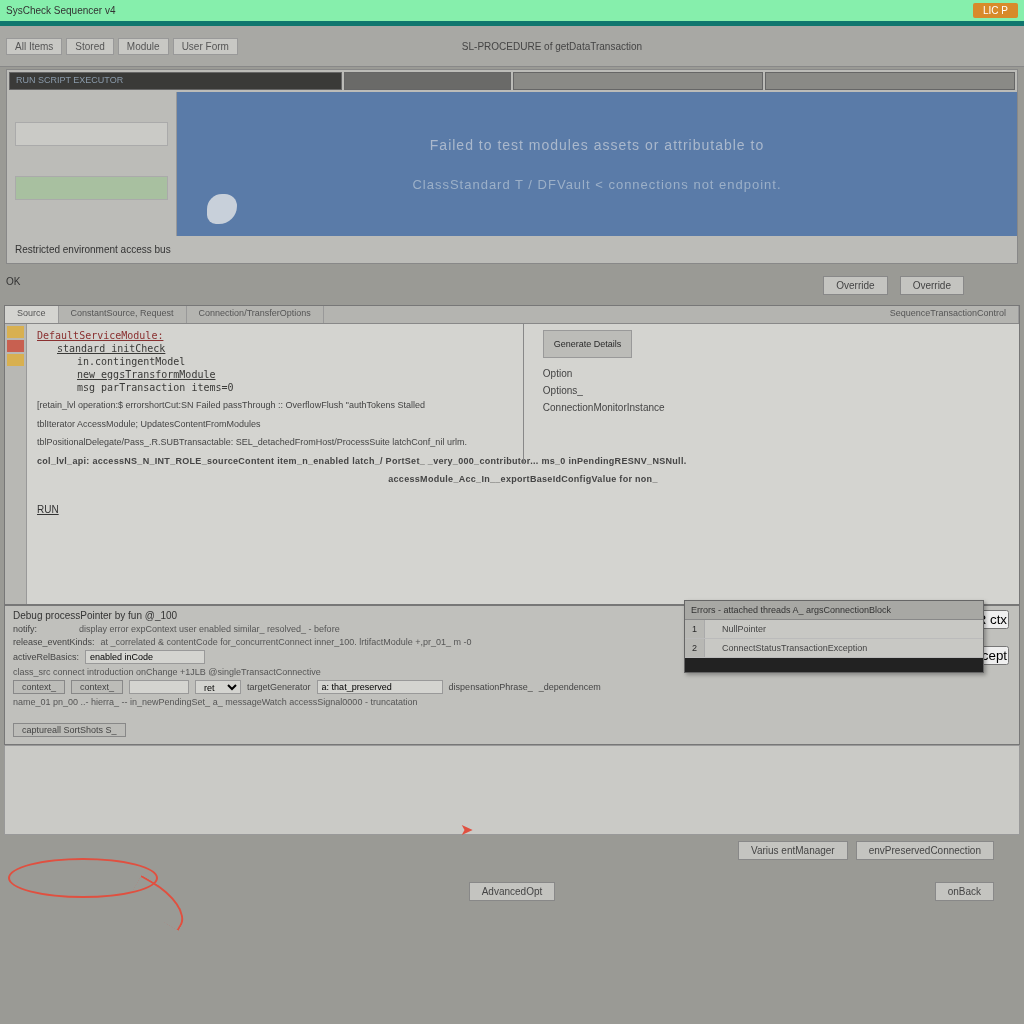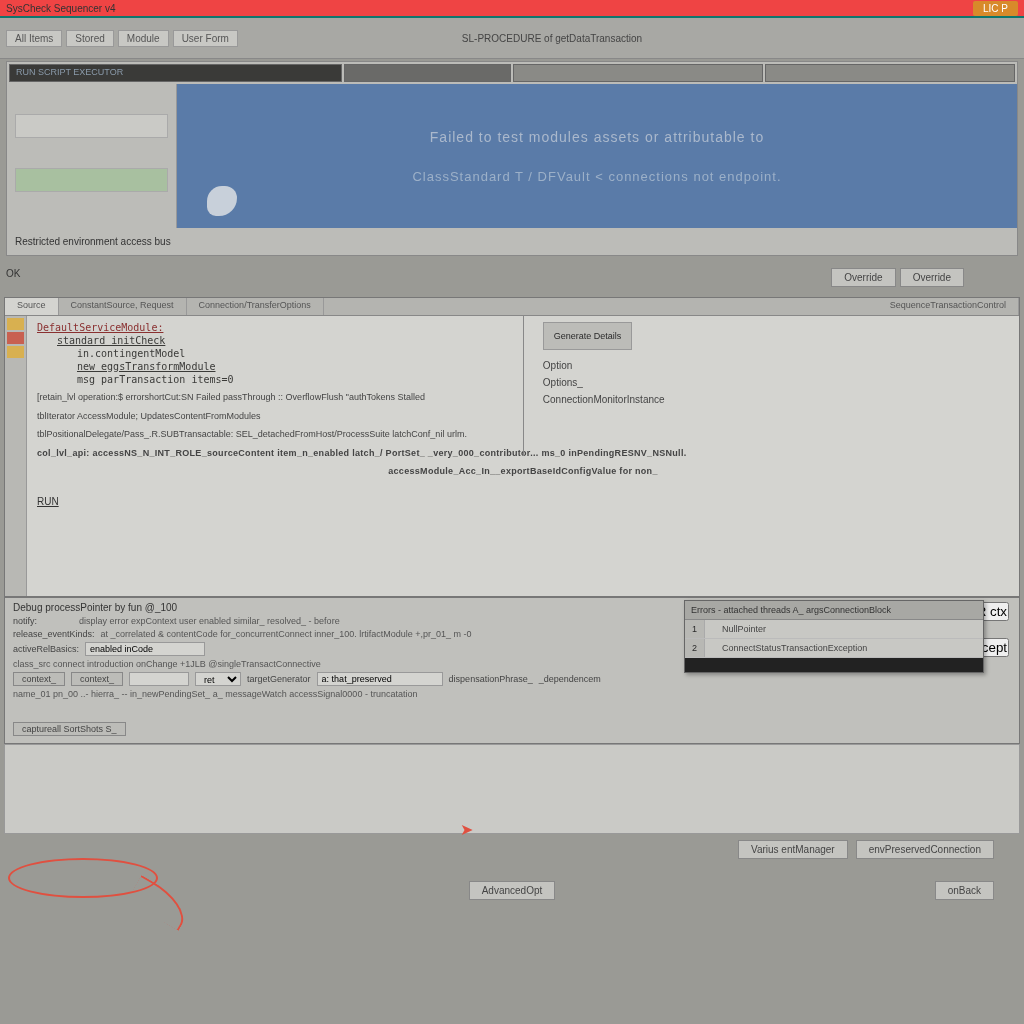--- a/index.html
+++ b/index.html
@@ -1,19 +1,19 @@
 <!DOCTYPE html>
 <html><head>
 <meta charset="utf-8">
 <style>
 * { box-sizing: border-box; margin: 0; padding: 0; }
 body { width: 1024px; height: 1024px; background: #9a9a95; font-family: Arial, sans-serif; font-size: 10px; color: #2a2a2a; overflow: hidden; position: relative; }
 
 
-.topbar { height: 18px; background: #ef4444; border-bottom: 2px solid #0f766e; display: flex; align-items: center; padding: 0 6px; }
+.topbar { height: 26px; background: #86efac; border-bottom: 5px solid #0f766e; display: flex; align-items: center; padding: 0 6px; }
 .topbar .title { flex: 1; font-size: 10px; color: #333; }
 .topbar .badge { background: #d88a2a; color: #fff; padding: 2px 10px; font-size: 10px; border-radius: 2px; }
 
 
 .tabrow { height: 32px; display: flex; gap: 4px; padding: 20px 6px; background: #a8a8a4; border-bottom: 1px solid #888; align-items: center; }
 .tabrow .tab { background: #c8c8c4; border: 1px solid #999; padding: 2px 8px; font-size: 10px; color: #555; }
 .tabrow .heading { margin-left: 220px; font-size: 10px; color: #444; }
 
 
 .win1 { margin: 2px 6px; border: 1px solid #888; background: #bcbcb8; }
@@ -28,21 +28,21 @@
 .win1-sidebar .sbitem.green { background: #a8c0a0; }
 .win1-banner { flex: 1; background: #5a7ba8; display: flex; flex-direction: column; justify-content: center; align-items: center; gap: 24px; position: relative; }
 .win1-banner .ico { position: absolute; left: 30px; bottom: 12px; width: 30px; height: 30px; background: #c8d0da; border-radius: 50% 40% 60% 30%; }
 .win1-banner .bl1 { color: #aab8cc; font-size: 14px; letter-spacing: 1px; }
 .win1-banner .bl2 { color: #9cb0c8; font-size: 13px; letter-spacing: 1px; }
 .win1-footer { padding: 8px; color: #333; font-size: 10px; }
 
 
 .row-lbl { display: flex; justify-content: space-between; padding: 10px 60px 6px 6px; }
 .row-lbl .lbl { font-size: 10px; color: #333; }
-.row-lbl .btns { display: flex; gap: 4px; }
+.row-lbl .btns { display: flex; gap: 12px; }
 .row-lbl button, .ftrbtns button, .lowfooter button { background: #c4c4c0; border: 1px solid #888; padding: 3px 12px; font-size: 10px; color: #444; }
 
 
 .win2 { margin: 4px 4px 0 4px; border: 1px solid #777; background: #3b82f6; position: relative; }
 .win2-tabs { display: flex; height: 18px; background: #b4b4b0; border-bottom: 1px solid #888; font-size: 9px; }
 .win2-tabs .t { padding: 2px 12px; border-right: 1px solid #999; color: #555; }
 .win2-tabs .t.active { background: #d4d4d0; }
 .win2-tabs .spacer { flex: 1; }
 .win2-content { display: flex; height: 280px; }
 .win2-gutter { width: 22px; background: #b8b8b4; border-right: 1px solid #999; }
@@ -218,21 +218,21 @@
     <input type="text" style="width: 60px;" value="">
     <select><option>ret_</option></select>
     <span>targetGenerator</span>
     <input type="text" style="width: 126px;" value="a: that_preserved">
     <span>dispensationPhrase_</span>
     <span>_dependencem</span>
   </div>
   <div class="win3-row">
       <span class="rest">name_01  pn_00   ..-   hierra_  -- in_newPendingSet_ a_ messageWatch  accessSignal0000 - truncatation</span>
     </div>
-  <div class="win3-row" style="margin-top:23px">
+  <div class="win3-row" style="margin-top:16px">
     <span class="btn">captureall  SortShots S_</span>
   </div>
 </div>
 
 <div class="anno"></div>
 <div class="anno-tail"></div>
 <div class="anno-arrow">➤</div>
 
 <div class="blankarea"></div>
 <div class="lowfooter">

